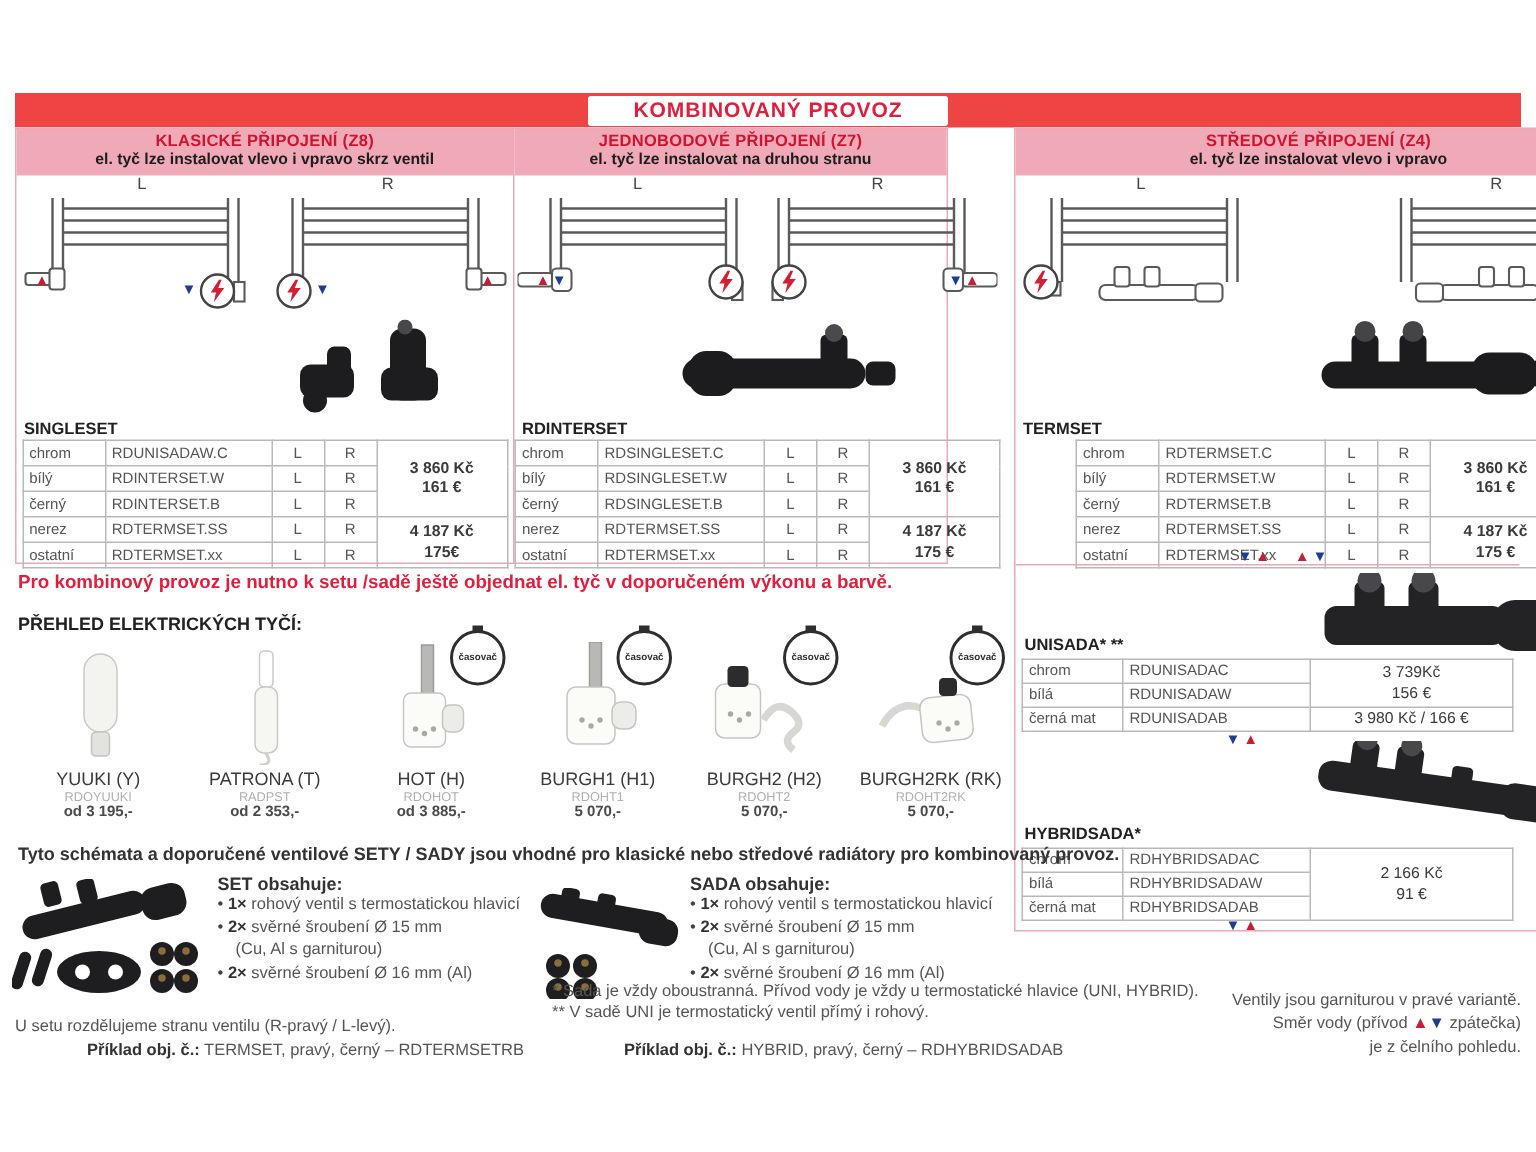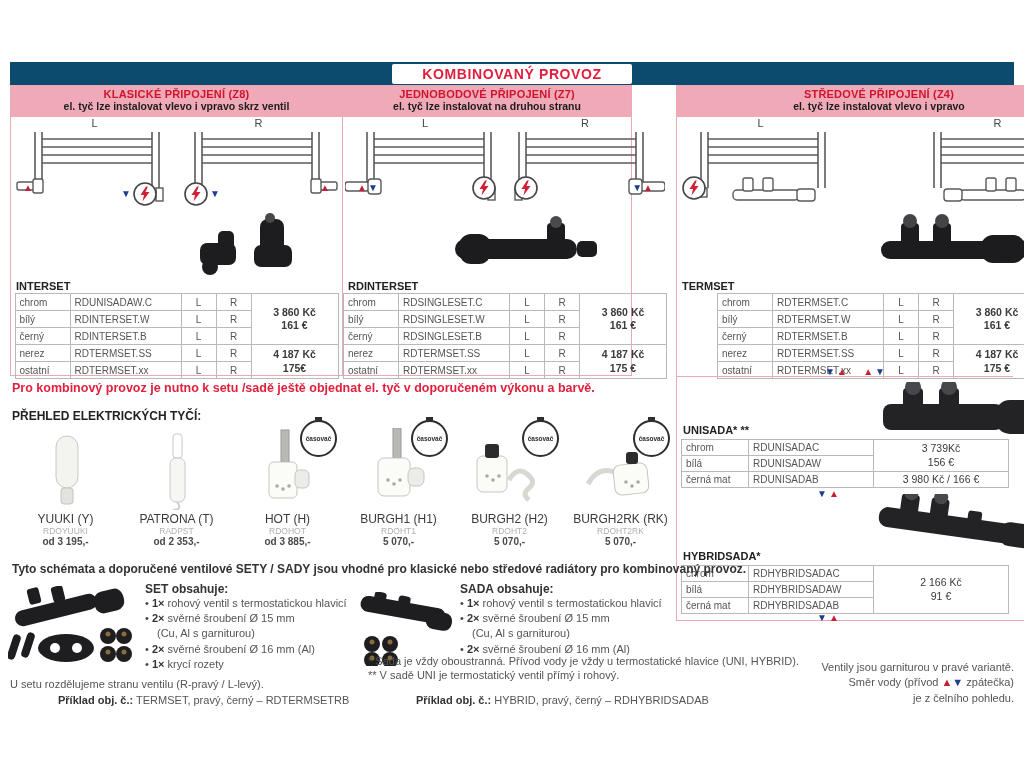--- a/index.html
+++ b/index.html
@@ -1,20 +1,20 @@
 <!DOCTYPE html>
 <html><head>
 <meta charset="utf-8">
 <style>
   html,body{margin:0;padding:0;}
   body{width:1024px;height:768px;background:#fff;font-family:"Liberation Sans",sans-serif;
        position:relative;overflow:hidden;color:#3b3b3b;-webkit-font-smoothing:antialiased;}
   .abs{position:absolute;}
   
-  .banner{left:10px;top:62px;width:1004px;height:23px;background:#0c4a6e;display:flex;align-items:center;justify-content:center;}
+  .banner{left:10px;top:62px;width:1004px;height:23px;background:#ef4444;display:flex;align-items:center;justify-content:center;}
   .banner-box{background:#fff;border-radius:2px;padding:1px 30px;}
   .banner-box span{color:#e01f3d;font-weight:bold;font-size:14px;letter-spacing:.6px;}
   
   .col{position:absolute;top:85px;border:1px solid #e9aab6;box-sizing:border-box;background:#fff;}
   .col1{left:10px;width:333px;height:291px;}
   .col2{left:342px;width:290px;height:291px;}
   .col3{left:676px;width:406px;height:536px;}
   .col-header{height:31px;background:#f0a9b6;text-align:center;padding-top:2px;box-sizing:border-box;}
   .h1{color:#cf1430;font-weight:bold;font-size:11px;letter-spacing:.2px;}
   .h2{color:#1d1d1d;font-weight:bold;font-size:10.5px;}
@@ -148,21 +148,21 @@
       <g fill="#1d1d1f">
         <rect x="6" y="30" width="36" height="22" rx="7"></rect>
         <rect x="24" y="18" width="16" height="20" rx="5"></rect>
         <circle cx="16" cy="54" r="8"></circle>
         <rect x="66" y="6" width="24" height="48" rx="8"></rect>
         <rect x="60" y="32" width="38" height="22" rx="7"></rect>
         <circle cx="76" cy="5" r="5" fill="#48484c"></circle>
       </g>
     </svg>
   </div>
-  <div class="settitle">INTERSET</div>
+  <div class="settitle">SINGLESET</div>
   <table class="set">
     <tbody>
       <tr>
         <td class="cc">chrom</td>
         <td class="code">RDUNISADAW.C</td>
         <td class="lr">L</td>
         <td class="lr">R</td>
         <td class="price" rowspan="3">
           <div>3 860 Kč</div>
             <div>161 €</div>
@@ -597,21 +597,20 @@
     <circle cx="100" cy="66" r="2.5" fill="#8a6d3b"></circle>
       <circle cx="116" cy="66" r="2.5" fill="#8a6d3b"></circle>
   </g>
 </svg>
 
 <div class="abs" style="left:145px;top:582px;width:300px">
   <div class="grouphead">SET obsahuje:</div>
   <div class="bl"><span class="dot">• </span><span class="q">1×</span> <span>rohový ventil s termostatickou hlavicí</span></div>
   <div class="bl"><span class="dot">• </span><span class="q">2×</span> <span>svěrné šroubení Ø 15 mm</span><br><span style="padding-left:12px">(Cu, Al s garniturou)</span></div>
   <div class="bl"><span class="dot">• </span><span class="q">2×</span> <span>svěrné šroubení Ø 16 mm (Al)</span></div>
-  <div class="bl"><span class="dot">• </span><span class="q">1×</span> <span>krycí rozety</span></div>
 </div>
 
 <div class="abs note" style="left:10px;top:678px">U setu rozdělujeme stranu ventilu (R-pravý / L-levý).</div>
 <div class="abs ex" style="left:10px;top:694px">
   <b>Příklad obj. č.:</b> <span>TERMSET, pravý, černý – RDTERMSETRB</span>
 </div>
 
 <svg class="abs" style="left:352px;top:592px" width="104" height="74">
   <g fill="#1e1e20">
     <rect x="8" y="10" width="86" height="16" rx="8" transform="rotate(10 51 18)"></rect>

